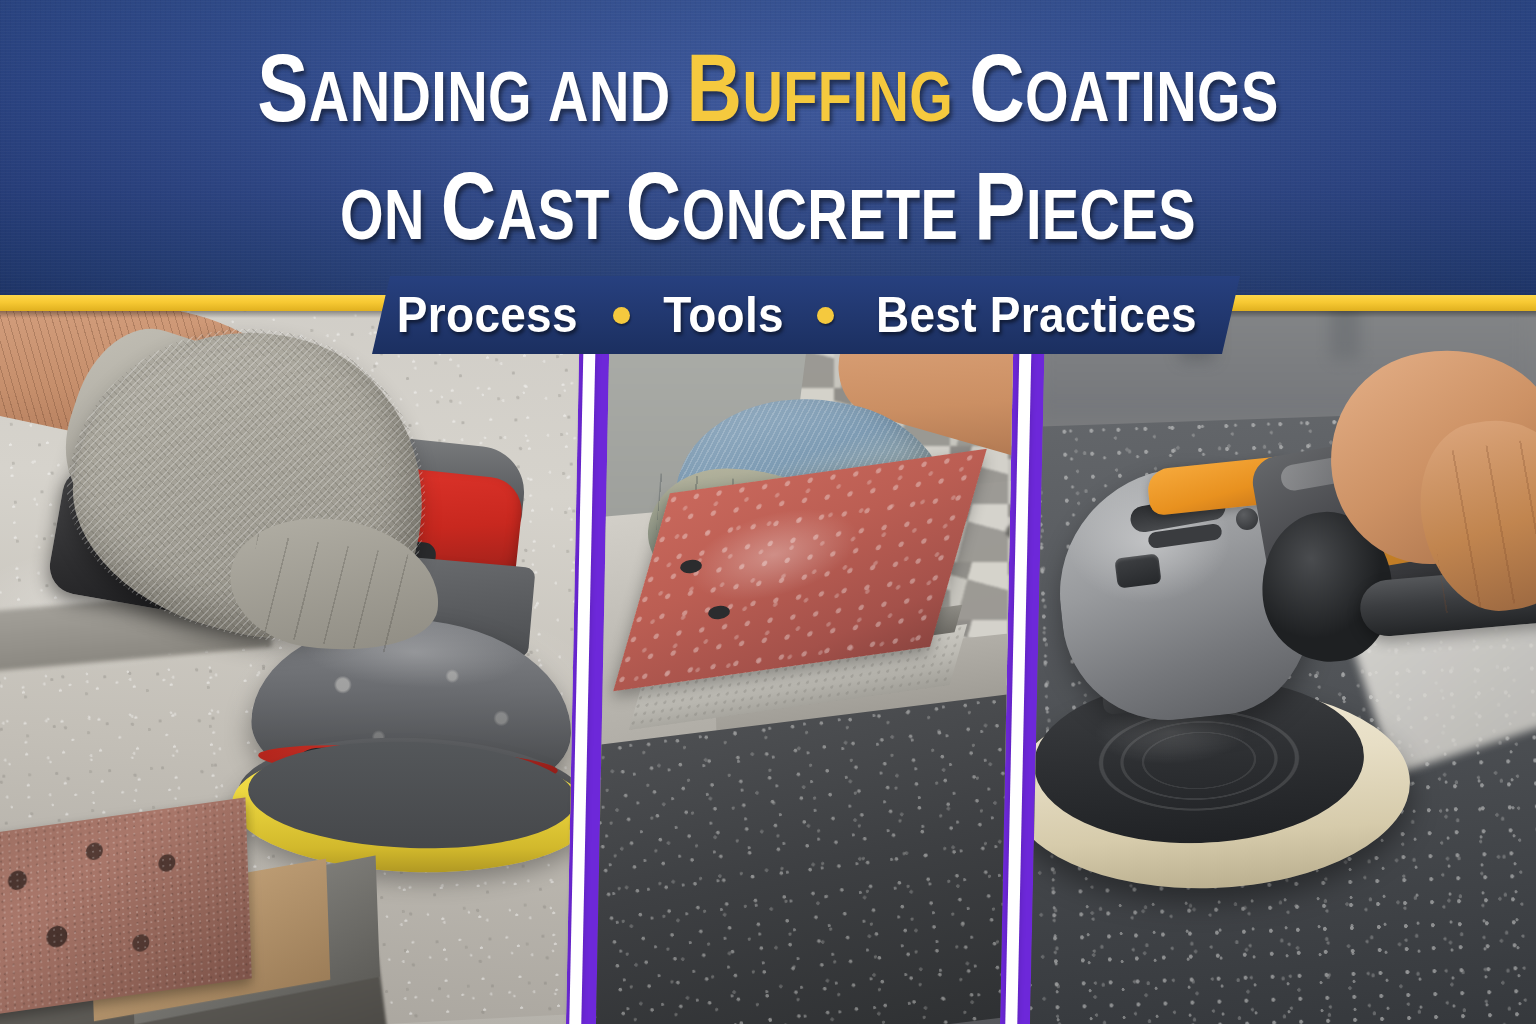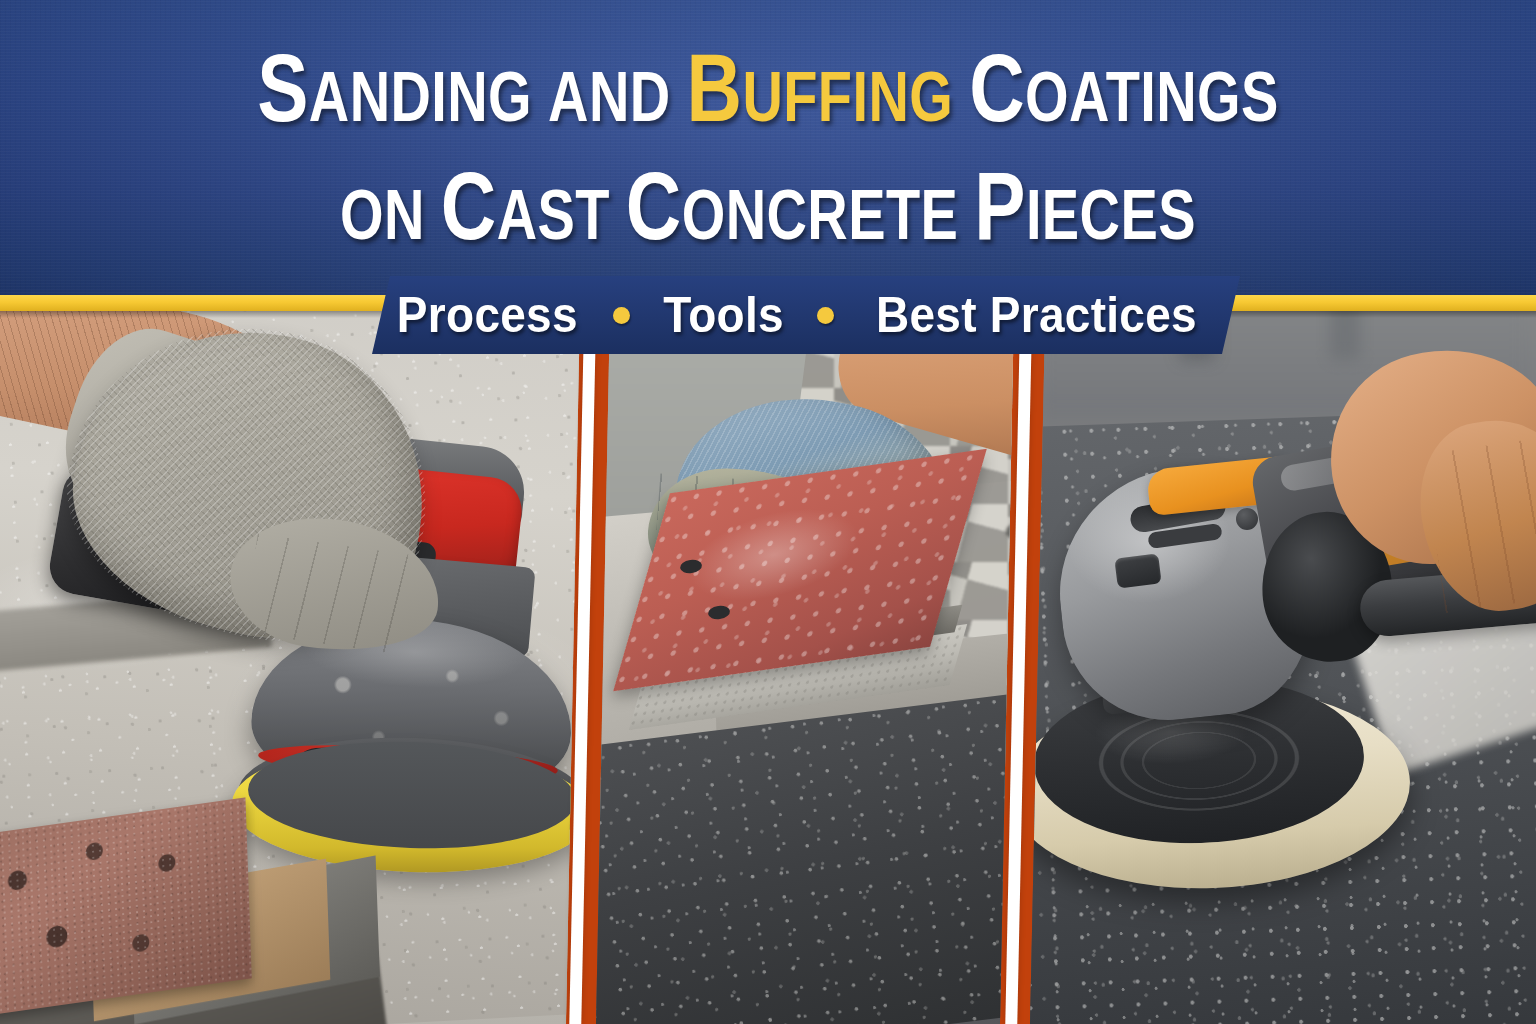--- a/index.html
+++ b/index.html
@@ -2,21 +2,21 @@
 <html><head>
 <meta charset="utf-8">
 <style>
   html,body{margin:0;padding:0;background:#000;}
   body{font-family:"Liberation Sans",sans-serif;}
 
   .canvas{
     position:relative;
     width:1536px;height:1024px;
     overflow:hidden;
-    background:#c2410c;
+    background:#6d28d9;
   }
 
   
   .photos{position:absolute;left:0;top:0;width:1536px;height:1024px;overflow:hidden;}
 
   .panel{position:absolute;top:0;height:1024px;overflow:hidden;}
 
   
   .panel-left{left:0;width:586px;
     clip-path:polygon(0 0, 586px 0, 566px 1024px, 0 1024px);

